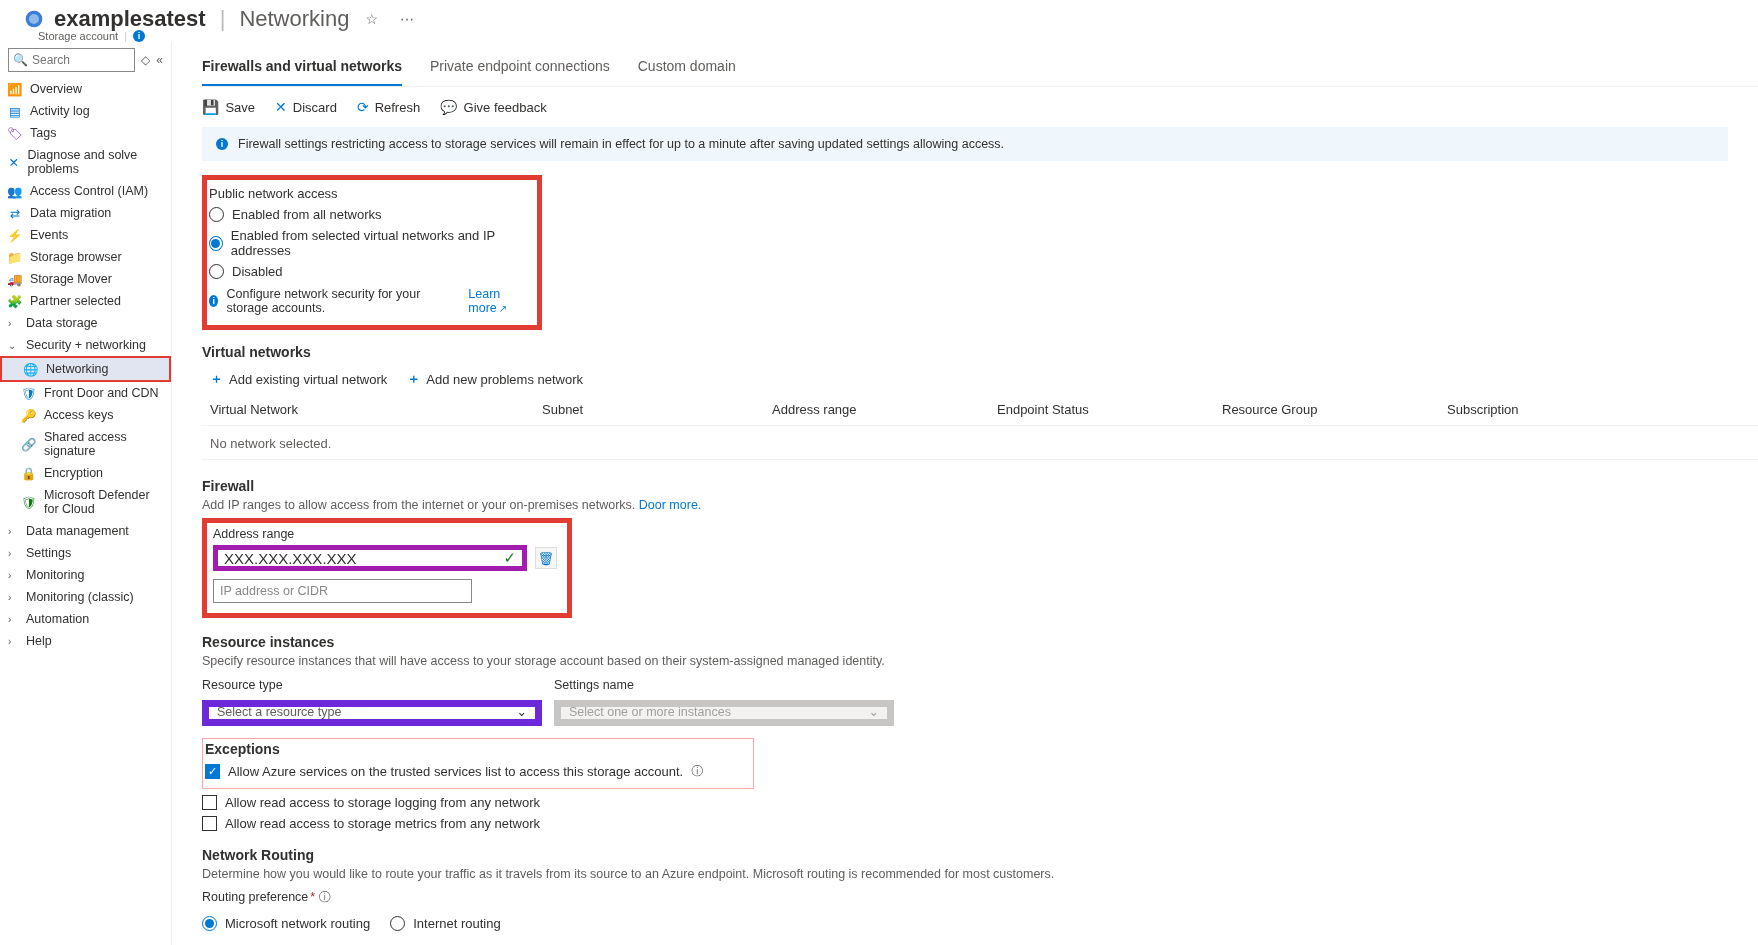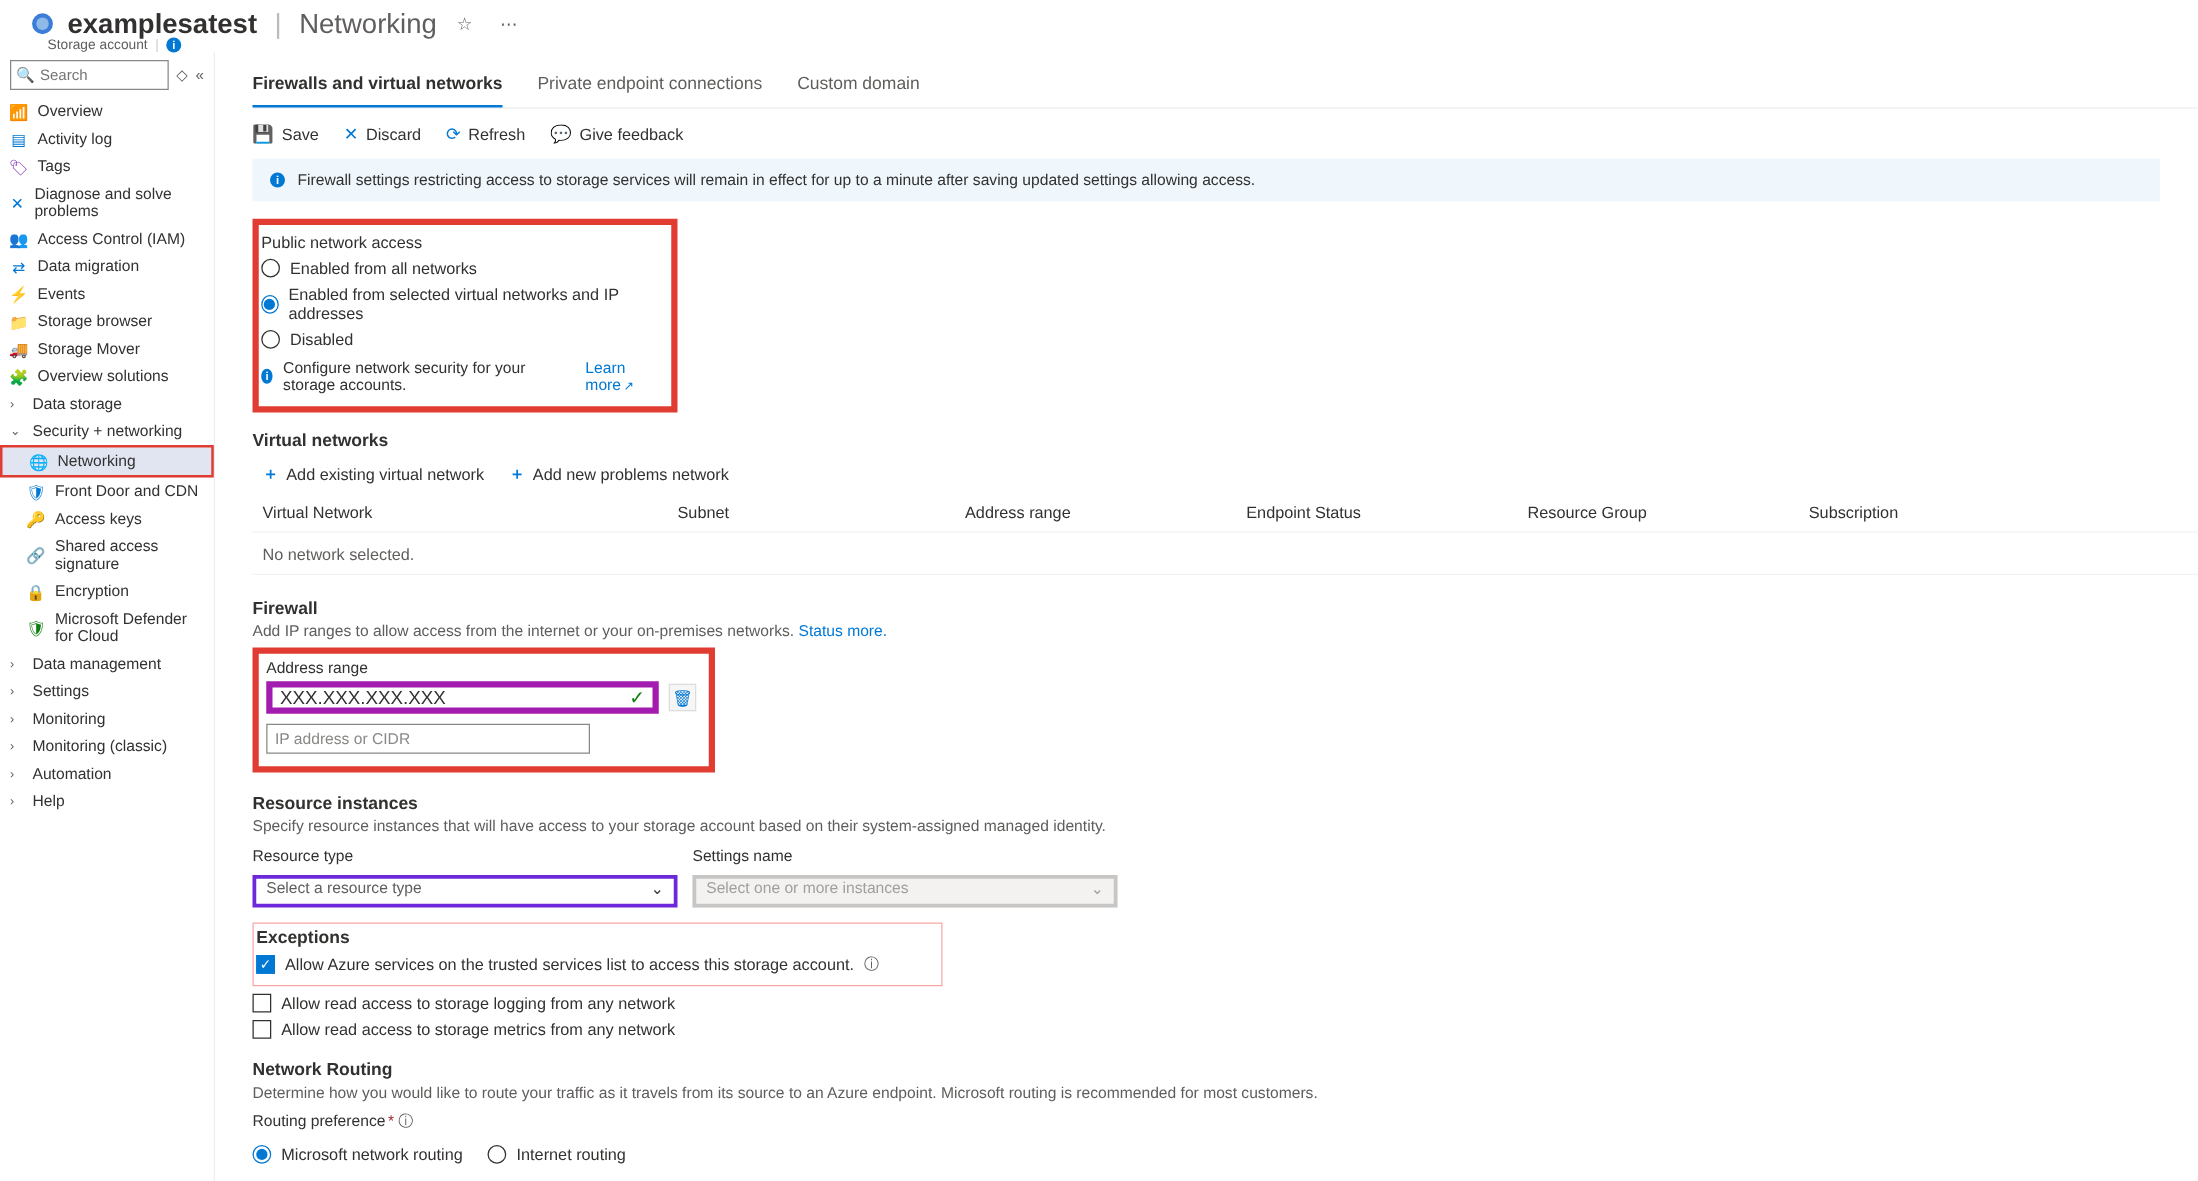--- a/index.html
+++ b/index.html
@@ -72,21 +72,21 @@
   .vnet-empty { padding:10px 0 8px 8px; font-size:13px; color:#605e5c; border-top:1px solid #f3f2f1; border-bottom:1px solid #f3f2f1; }
 
   .red-box-2 { border:5px solid #e03c31; padding:4px 10px 10px 6px; margin-top:6px; width:370px; }
   .field-label { font-size:12.5px; margin-bottom:4px; }
   .ip-row { display:flex; gap:8px; align-items:center; }
   .ip-input { flex:1; border:5px solid #a21caf; height:26px; padding:0 6px; font-size:15px; display:flex; align-items:center; justify-content:space-between; }
   .check { color:#107c10; }
   .trash { width:22px; height:22px; display:flex; align-items:center; justify-content:center; border:1px solid #ddd; background:#f6f6f6; color:#0078d4; cursor:pointer; }
   .ip-placeholder { border:1px solid #8a8886; height:24px; width:259px; padding:0 6px; font-size:12.5px; color:#8a8886; display:flex; align-items:center; margin-top:8px; }
 
-  .dropdown { display:flex; justify-content:space-between; align-items:flex-start; border:3px solid #6d28d9; height:26px; padding:0 8px; font-size:12.5px; background:#fff; cursor:pointer; }
+  .dropdown { display:flex; justify-content:space-between; align-items:flex-end; border:7px solid #6d28d9; height:26px; padding:0 8px; font-size:12.5px; background:#fff; cursor:pointer; }
   .dropdown.disabled { background:#f3f2f1; color:#a19f9d; border-color:#c8c6c4; cursor:not-allowed; }
   .dd-row { display:flex; gap:12px; margin-top:2px; }
   .dd-col { display:flex; flex-direction:column; gap:4px; }
   .dd-col .dropdown { width:340px; }
 
   .red-box-3 { border:1px solid #fca5a5; padding:2px 50px 2px 2px; margin-top:12px; display:inline-block; }
   .cb-row { display:flex; align-items:center; gap:8px; margin:6px 0; font-size:13px; }
   .cb { width:15px; height:15px; border:1px solid #323130; display:inline-flex; align-items:center; justify-content:center; font-size:11px; }
   .cb.checked { background:#0078d4; border-color:#0078d4; color:#fff; }
   .info-sm { color:#605e5c; font-size:12px; cursor:help; }
@@ -159,21 +159,21 @@
       <div class="nav-item">
           <span class="nav-icon" style="color:#0078d4">📁</span>
           <span>Storage browser</span>
         </div>
       <div class="nav-item">
           <span class="nav-icon" style="color:#6b2e8f">🚚</span>
           <span>Storage Mover</span>
         </div>
       <div class="nav-item">
           <span class="nav-icon">🧩</span>
-          <span>Overview solutions</span>
+          <span>Partner selected</span>
         </div>
 
       <div class="nav-item">
           <span class="nav-caret">›</span>
           <span>Data storage</span>
         </div>
       <div class="nav-item">
           <span class="nav-caret">⌄</span>
           <span>Security + networking</span>
         </div>
@@ -301,21 +301,21 @@
         <div class="col-es">Endpoint Status</div>
         <div class="col-rg">Resource Group</div>
         <div class="col-subs">Subscription</div>
       </div>
       <div class="vnet-empty">No network selected.</div>
 
       
       <div class="section-title" style="margin-top:18px;">Firewall</div>
       <div class="subtext">
         <span>Add IP ranges to allow access from the internet or your on-premises networks.</span>
-        <a class="link">Status more.</a>
+        <a class="link">Door more.</a>
       </div>
       <div class="red-box-2">
         <div class="field-label">Address range</div>
         <div class="ip-row">
           <div class="ip-input">
             <span style="font-weight:400;">XXX.XXX.XXX.XXX</span>
             <span class="check">✓</span>
           </div>
           <div class="trash">
               <span>🗑</span>

